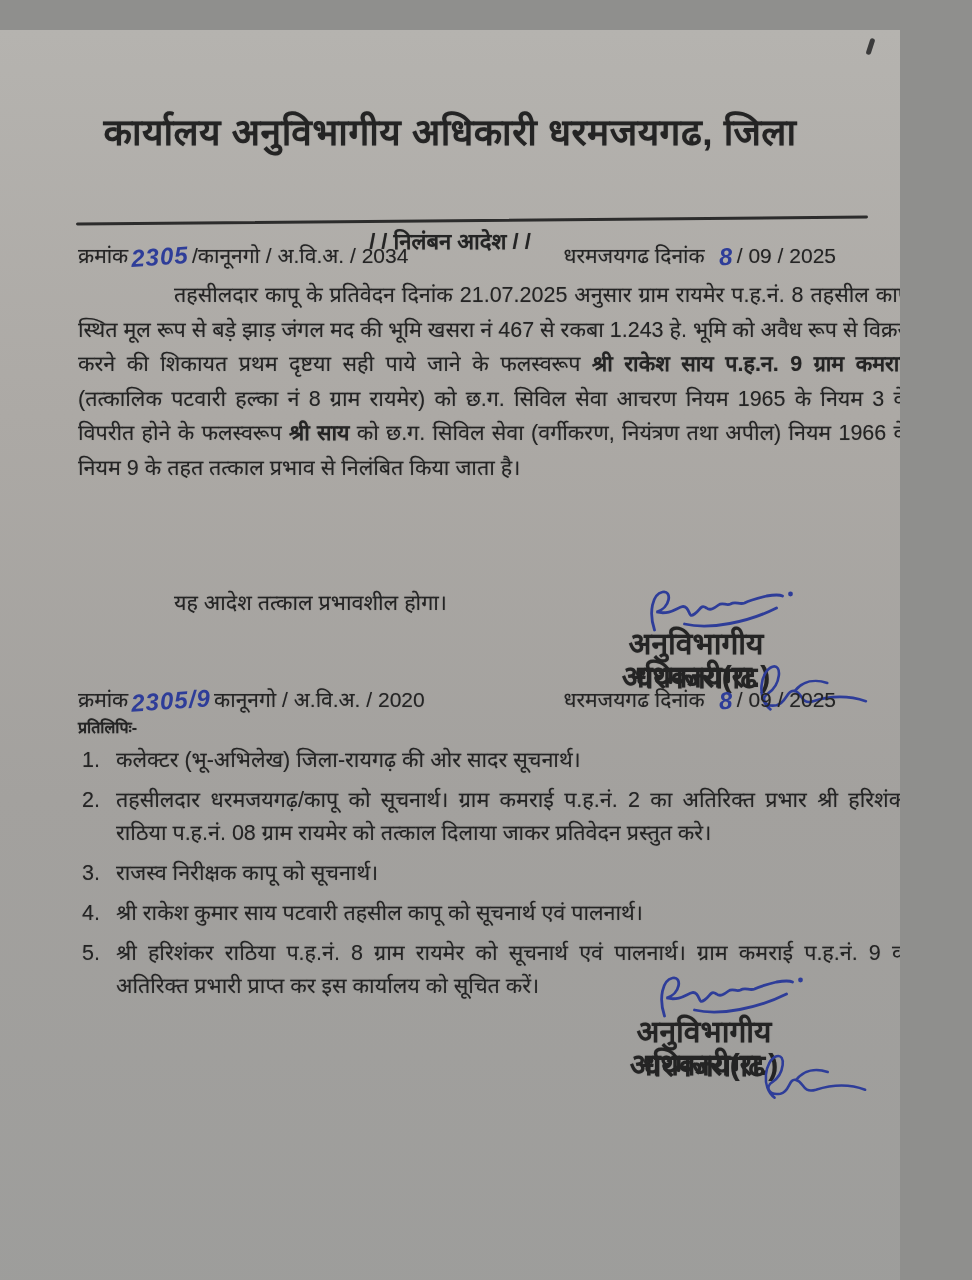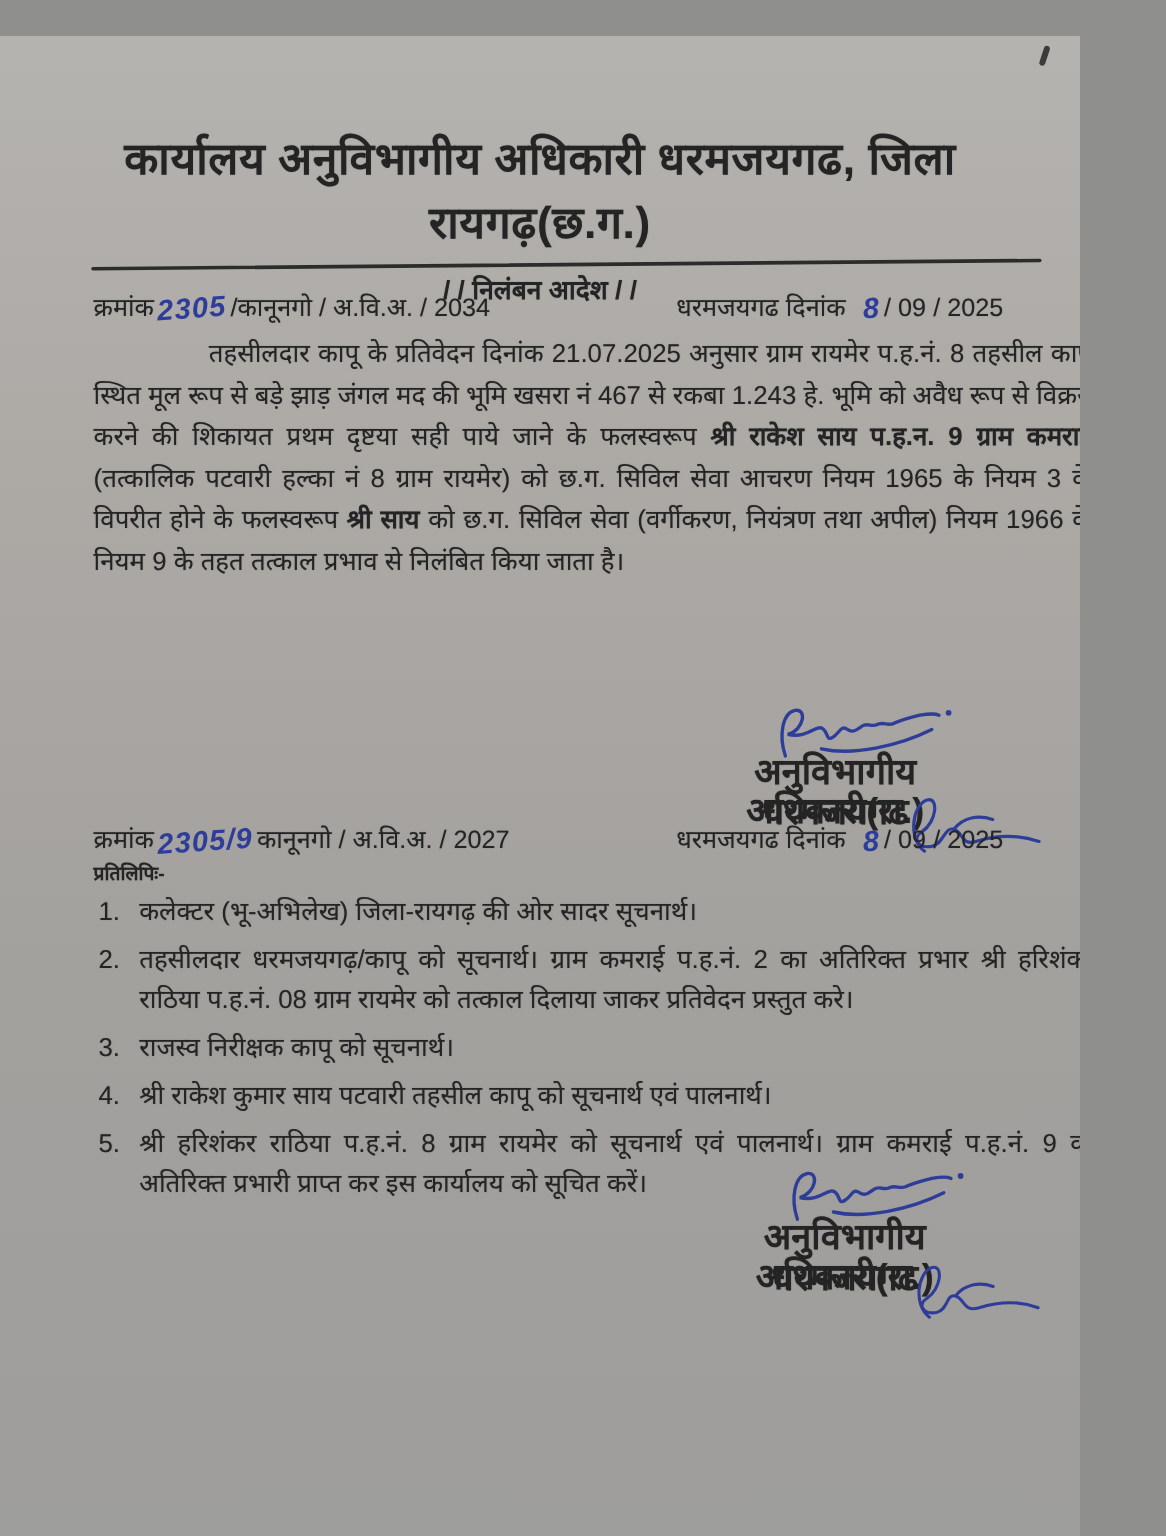--- a/index.html
+++ b/index.html
@@ -78,52 +78,52 @@
 </style>
 </head>
 <body>
 
 <div class="page">
 
   <div class="stray-mark"></div>
 
   <div class="title ink">
     <div>कार्यालय अनुविभागीय अधिकारी धरमजयगढ, जिला</div>
-    <div>रायगढ़(छ.ग.)</div>
   </div>
   <div class="rule"></div>
   <div class="subtitle ink">/ / निलंबन आदेश / /</div>
 
   <div class="refline top ink">
     <span><span>क्रमांक</span><span class="hw">2305</span><span>/कानूनगो / अ.वि.अ. / 2034</span></span>
     <span><span>धरमजयगढ दिनांक</span>&nbsp;&nbsp;<span class="hw">8</span><span>/ 09 / 2025</span></span>
   </div>
 
   <div class="para p1 ink">
     <span>तहसीलदार कापू के प्रतिवेदन दिनांक 21.07.2025 अनुसार ग्राम रायमेर प.ह.नं. 8 तहसील कापू स्थित मूल रूप से बड़े झाड़ जंगल मद की भूमि खसरा नं 467 से रकबा 1.243 हे. भूमि को अवैध रूप से विक्रय करने की शिकायत प्रथम दृष्टया सही पाये जाने के फलस्वरूप </span><span class="bold">श्री राकेश साय प.ह.न. 9 ग्राम कमराई</span><span> (तत्कालिक पटवारी हल्का नं 8 ग्राम रायमेर) को छ.ग. सिविल सेवा आचरण नियम 1965 के नियम 3 के विपरीत होने के फलस्वरूप </span><span class="bold">श्री साय</span><span> को छ.ग. सिविल सेवा (वर्गीकरण, नियंत्रण तथा अपील) नियम 1966 के नियम 9 के तहत तत्काल प्रभाव से निलंबित किया जाता है।</span>
   </div>
+  <div class="para p3 ink">यह आदेश तत्काल प्रभावशील होगा।</div>
 
   <svg class="sigsvg sig-name-1" viewBox="0 0 160 48">
     <g fill="none" stroke="#2e3d99" stroke-width="2.8" stroke-linecap="round">
       <path d="M14,44 C8,26 12,8 22,6 C32,4 30,22 16,26 C34,30 40,16 46,22 C50,26 48,32 54,28 C60,24 60,18 66,22 C70,25 74,22 78,19 C82,16 86,20 90,18 C95,15 99,19 104,17 C110,14 118,12 126,10 C132,9 138,8 142,10"></path>
       <path d="M44,38 C70,44 108,36 136,22"></path>
     </g>
     <circle cx="150" cy="8" r="2.4" fill="#2e3d99"></circle>
   </svg>
   <div class="sigtext sig-des-1 ink">अनुविभागीय अधिकारी(रा.)</div>
   <div class="sigtext sig-place-1 ink">धरमजयगढ</div>
   <svg class="sigsvg paraph-1" viewBox="0 0 130 62">
     <g fill="none" stroke="#2e3d99" stroke-width="2.6" stroke-linecap="round">
       <path d="M28,52 C14,42 18,14 30,10 C40,7 38,28 26,36 C18,41 22,50 34,48 C44,46 44,32 52,34 C60,36 58,48 70,44 C86,39 104,38 122,44"></path>
       <path d="M52,34 C60,24 72,22 84,26"></path>
     </g>
   </svg>
 
   <div class="refline bottom ink">
-    <span><span>क्रमांक</span><span class="hw">2305/9</span><span>कानूनगो / अ.वि.अ. / 2027</span></span>
+    <span><span>क्रमांक</span><span class="hw">2305/9</span><span>कानूनगो / अ.वि.अ. / 2020</span></span>
     <span><span>धरमजयगढ दिनांक</span>&nbsp;&nbsp;<span class="hw">8</span><span>/ 09 / 2025</span></span>
   </div>
 
   <div class="copyhead ink">प्रतिलिपिः-</div>
   <div class="copies">
     <div class="copyitem ink">
       <span class="num">1.</span>
       <span class="txt">कलेक्टर (भू-अभिलेख) जिला-रायगढ़ की ओर सादर सूचनार्थ।</span>
     </div>
     <div class="copyitem ink">

